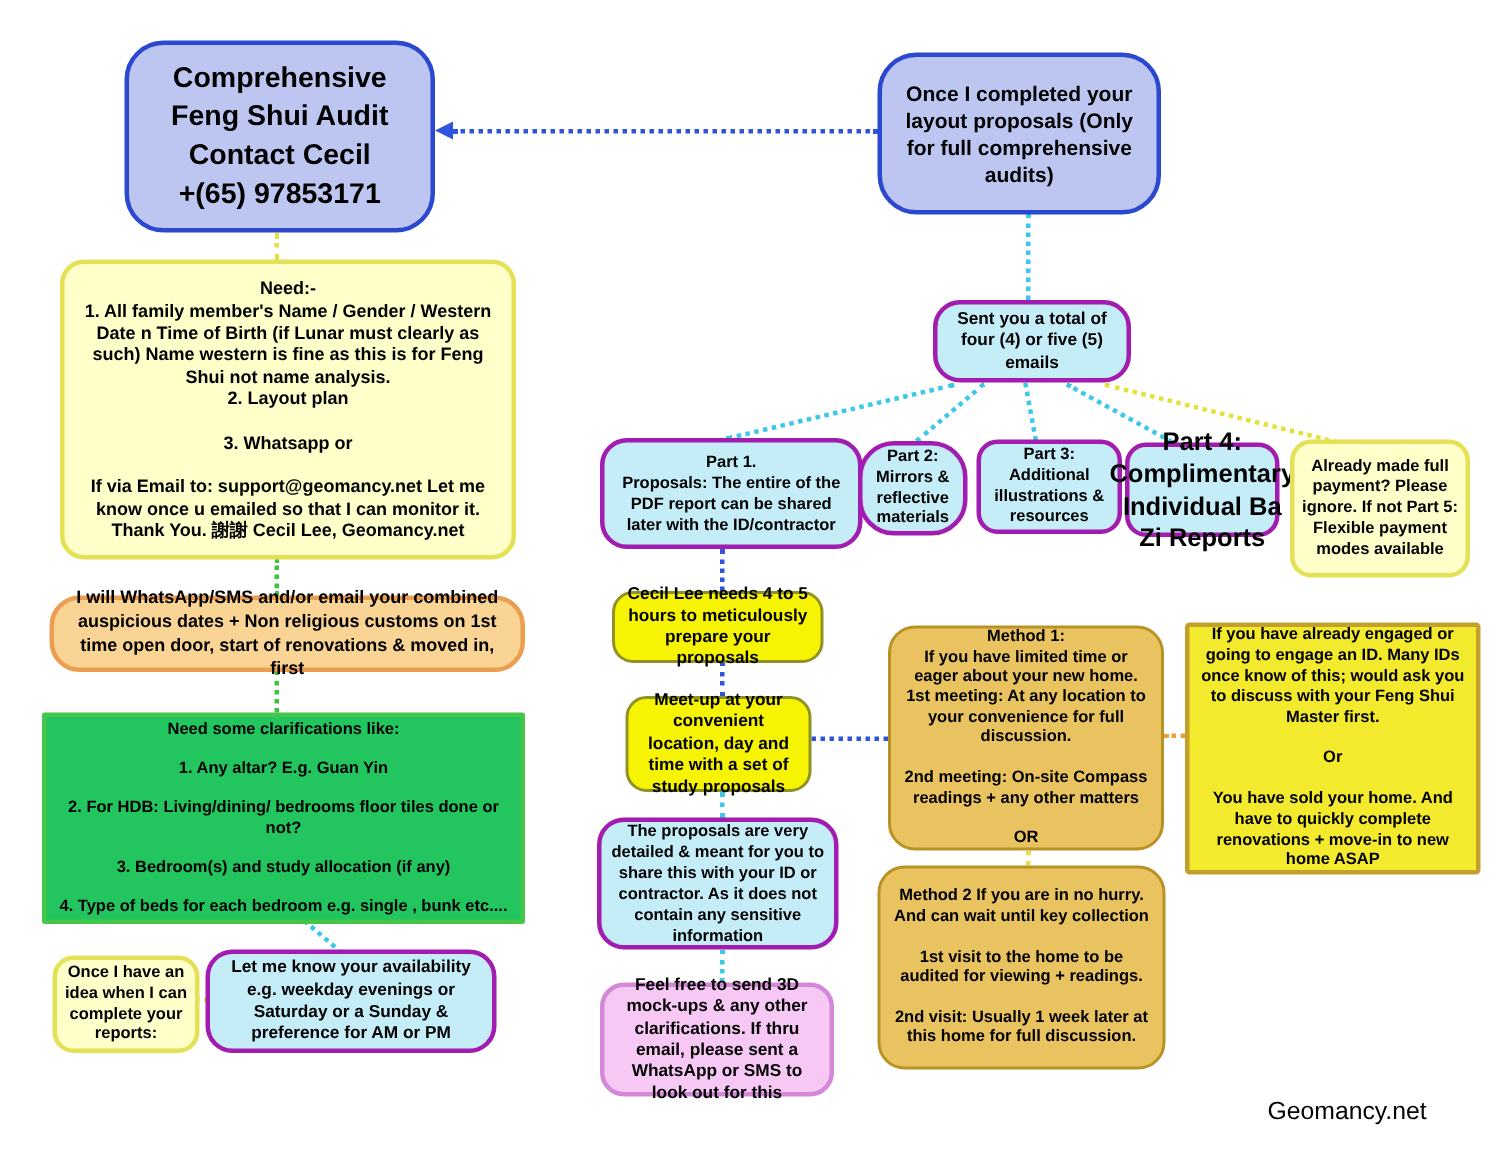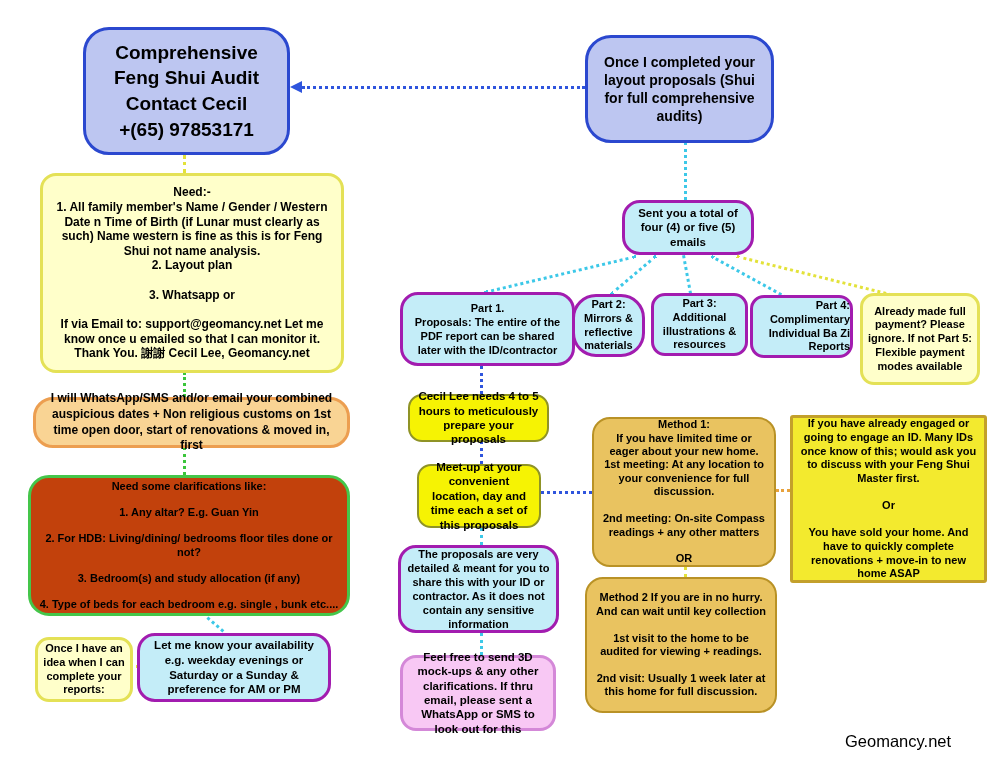--- a/index.html
+++ b/index.html
@@ -12,21 +12,21 @@
     position:absolute; box-sizing:border-box;
     display:flex; align-items:center; justify-content:center;
     text-align:center; white-space:pre-line; padding:4px 7px;
   }
   .blue   { background:#bdc6f1; border:3px solid #2b48cf; border-radius:26px; }
   .cyan   { background:#c4edf8; border:3px solid #a21caf; border-radius:18px; }
   .paleyellow { background:#ffffca; border:3px solid #e4e156; border-radius:16px; }
   .brightyellow { background:#f6f303; border:2px solid #8f9326; border-radius:14px; }
   .yellow2 { background:#f3ea2e; border:3px solid #c3a02b; border-radius:3px;text-align:center; }
   .orange { background:#f9d494; border:3px solid #ec9e50; border-radius:20px; }
-  .green  { background:#c2410c; border:3px solid #44c64a; border-radius:21px; }
+  .green  { background:#22c55e; border:3px solid #44c64a; border-radius:2px; }
   .gold   { background:#e9c360; border:2.5px solid #b99226; border-radius:18px; }
   .pink   { background:#f8c8f4; border:3px solid #d488d8; border-radius:16px; }
 
   .hline { position:absolute; height:0; border-top:3px dotted; }
   .vline { position:absolute; width:0;  border-left:3px dotted; }
   .dline { position:absolute; height:0; border-top:3px dotted; transform-origin:0 0; }
   .arrow-left {
     position:absolute; width:0; height:0;
     border-top:6px solid transparent; border-bottom:6px solid transparent;
     border-right:12px solid #2f55dd;
@@ -59,21 +59,21 @@
   <div class="vline" style="left:480px; top:528px; height:17px; border-color:#3cc8e8;"></div>
   <div class="vline" style="left:480px; top:633px; height:22px; border-color:#3cc8e8;"></div>
   <div class="hline" style="left:776px; top:489px; width:14px; border-color:#e8a23c;"></div>
   <div class="vline" style="left:684px; top:567px; height:10px; border-color:#e3e23a;"></div>
 
   <div class="node blue" style="left:83px; top:27px; width:207px; height:128px; font-size:19px; line-height:1.35;">Comprehensive
 Feng Shui Audit
 Contact Cecil
 +(65) 97853171</div>
 
-  <div class="node blue" style="left:585px; top:35px; width:189px; height:108px; font-size:14px; line-height:1.3;">Once I completed your layout proposals (Shui for full comprehensive audits)</div>
+  <div class="node blue" style="left:585px; top:35px; width:189px; height:108px; font-size:14px; line-height:1.3;">Once I completed your layout proposals (Only for full comprehensive audits)</div>
 
   <div class="node paleyellow" style="left:40px; top:173px; width:304px; height:200px; font-size:12px; line-height:1.22; padding:4px 6px;">Need:-
 1. All family member's Name / Gender / Western Date n Time of Birth (if Lunar must clearly as such) Name western is fine as this is for Feng Shui not name analysis.
 2. Layout plan
 
 3. Whatsapp or
 
 If via Email to: support@geomancy.net Let me know once u emailed so that I can monitor it. Thank You. 謝謝 Cecil Lee, Geomancy.net</div>
 
   <div class="node orange" style="left:33px; top:397px; width:317px; height:51px; font-size:12px; line-height:1.3;">I will WhatsApp/SMS and/or email your combined auspicious dates + Non religious customs on 1st time open door, start of renovations &amp; moved in, first</div>
@@ -96,28 +96,28 @@
 
   <div class="node cyan" style="left:400px; top:292px; width:175px; height:74px; font-size:11px; line-height:1.28; padding:3px 6px;">Part 1.
 Proposals: The entire of the PDF report can be shared later with the ID/contractor</div>
 
   <div class="node cyan" style="left:572px; top:294px; width:73px; height:63px; font-size:11px; line-height:1.25; padding:3px 3px; border-radius:24px;">Part 2:
 Mirrors &amp; reflective materials</div>
 
   <div class="node cyan" style="left:651px; top:293px; width:97px; height:63px; font-size:11px; line-height:1.25; padding:3px 4px; border-radius:14px;">Part 3:
 Additional illustrations &amp; resources</div>
 
-  <div class="node cyan" style="left:750px; top:295px; width:103px; height:63px; font-size:11px; line-height:1.25; padding:3px 0; border-radius:14px;text-align:right;">Part 4:
+  <div class="node cyan" style="left:750px; top:295px; width:103px; height:63px; font-size:17px; line-height:1.25; padding:3px 0; border-radius:14px;">Part 4:
 Complimentary Individual Ba Zi Reports</div>
 
   <div class="node paleyellow" style="left:860px; top:293px; width:120px; height:92px; font-size:11px; line-height:1.25; padding:3px 5px; border-radius:14px;">Already made full payment? Please ignore. If not Part 5: Flexible payment modes available</div>
 
   <div class="node brightyellow" style="left:408px; top:394px; width:141px; height:48px; font-size:11.5px; line-height:1.25; padding:2px 5px;">Cecil Lee needs 4 to 5 hours to meticulously prepare your proposals</div>
 
-  <div class="node brightyellow" style="left:417px; top:464px; width:124px; height:64px; font-size:11.5px; line-height:1.25; padding:2px 5px;">Meet-up at your convenient location, day and time each a set of this proposals</div>
+  <div class="node brightyellow" style="left:417px; top:464px; width:124px; height:64px; font-size:11.5px; line-height:1.25; padding:2px 5px;">Meet-up at your convenient location, day and time with a set of study proposals</div>
 
   <div class="node cyan" style="left:398px; top:545px; width:161px; height:88px; font-size:11px; line-height:1.28; padding:2px 6px;">The proposals are very detailed &amp; meant for you to share this with your ID or contractor. As it does not contain any sensitive information</div>
 
   <div class="node pink" style="left:400px; top:655px; width:156px; height:76px; font-size:11.5px; line-height:1.25; padding:2px 5px;">Feel free to send 3D mock-ups &amp; any other clarifications. If thru email, please sent a WhatsApp or SMS to look out for this</div>
 
   <div class="node gold" style="left:592px; top:417px; width:184px; height:150px; font-size:11px; line-height:1.22; padding:3px 6px;">Method 1:
 If you have limited time or eager about your new home.
 1st meeting: At any location to your convenience for full discussion.
 
 2nd meeting: On-site Compass readings + any other matters

